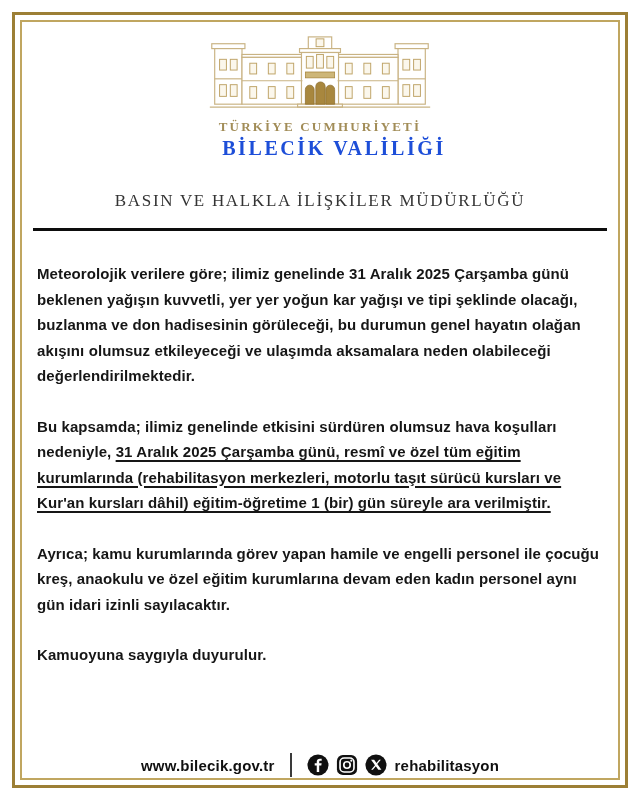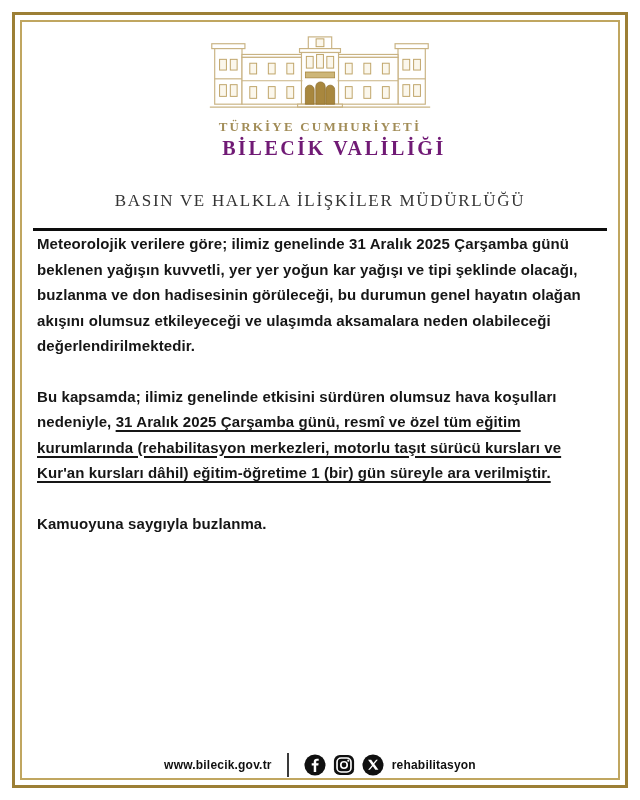--- a/index.html
+++ b/index.html
@@ -22,57 +22,58 @@
 
   .logo-wrap { margin-top:33px; }
 
   .republic {
     font-family:"Liberation Serif", serif;
     color:#a28d58; font-size:13px; letter-spacing:2.2px;
     margin-top:4px; font-weight:600;
   }
   .governorship {
     font-family:"Liberation Serif", serif;
-    color:#701a75; font-size:20px; letter-spacing:2.6px;
+    color:#1d4ed8; font-size:20px; letter-spacing:2.6px;
     margin-top:2px; font-weight:600;padding-left:28px;
   }
   .department {
     font-family:"Liberation Serif", serif;
     color:#343434; font-size:17px; letter-spacing:1.7px;
     margin-top:31px;
   }
   .announcement {
     font-family:"Liberation Serif", serif;
     color:#0e0e0e; font-size:22px; font-weight:bold; letter-spacing:2.2px;
     margin-top:16px;
   }
   .rule {
     height:3px; background:#0d0d0d;
     margin:17px 33px 0 33px;
   }
   .body-text {
     text-align:left;
     padding:0 36px 0 37px;
+    margin-top:30px;
     font-weight:bold;
     font-size:15px;
     line-height:25.5px;
     color:#161616;
     letter-spacing:0.1px;
   }
   .body-text p { margin:0 0 25px 0; }
   .body-text p.closing { margin-bottom:0; }
   .underlined { text-decoration:underline; text-underline-offset:3px; text-decoration-thickness:1.5px; }
 
   .footer {
     position:absolute; left:0; right:0; bottom:23px;
     display:flex; align-items:center; justify-content:center;
     gap:8px;
   }
   .website, .handle {
-    font-size:12px; font-weight:bold; color:#101010; letter-spacing:0.2px;
+    font-size:15px; font-weight:bold; color:#101010; letter-spacing:0.2px;
   }
   .v-divider { width:2px; height:24px; background:#3a3a3a; margin:0 7px; }
   .soc { width:22px; height:22px; display:block; }
   .soc-row { display:flex; align-items:center; gap:7px; }
 </style>
 </head>
 <body>
 
 <div class="frame-outer"></div>
 <div class="frame-inner"></div>
@@ -151,21 +152,22 @@
     <div class="governorship">BİLECİK VALİLİĞİ</div>
   </div>
 
   <div class="department">BASIN VE HALKLA İLİŞKİLER MÜDÜRLÜĞÜ</div>
 
   <div class="rule"></div>
 
   <div class="body-text">
     <p>Meteorolojik verilere göre; ilimiz genelinde 31 Aralık 2025 Çarşamba günü beklenen yağışın kuvvetli, yer yer yoğun kar yağışı ve tipi şeklinde olacağı, buzlanma ve don hadisesinin görüleceği, bu durumun genel hayatın olağan akışını olumsuz etkileyeceği ve ulaşımda aksamalara neden olabileceği değerlendirilmektedir.</p>
     <p><span>Bu kapsamda; ilimiz genelinde etkisini sürdüren olumsuz hava koşulları nedeniyle, </span><span class="underlined">31 Aralık 2025 Çarşamba günü, resmî ve özel tüm eğitim kurumlarında (rehabilitasyon merkezleri, motorlu taşıt sürücü kursları ve Kur'an kursları dâhil) eğitim-öğretime 1 (bir) gün süreyle ara verilmiştir.</span></p>
-    <p class="closing">Kamuoyuna saygıyla buzlanma.</p>
+    <p>Ayrıca; kamu kurumlarında görev yapan hamile ve engelli personel ile çocuğu kreş, anaokulu ve özel eğitim kurumlarına devam eden kadın personel aynı gün idari izinli sayılacaktır.</p>
+    <p class="closing">Kamuoyuna saygıyla duyurulur.</p>
   </div>
 
   <div class="footer">
     <span class="website">www.bilecik.gov.tr</span>
     <span class="v-divider"></span>
     <span class="soc-row">
       <svg class="soc" viewBox="0 0 24 24">
         <circle cx="12" cy="12" r="11.5" fill="#101010"></circle>
         <path fill="#ffffff" d="M13.3 12.6h2.3l.36-2.5h-2.66V8.7c0-.73.3-1.23 1.33-1.23h1.4V5.2c-.25-.03-1.1-.1-2.02-.1-2 0-3.37 1.2-3.37 3.36v1.64H8.4v2.5h2.24V19.5h2.66v-6.9z"></path>
       </svg>

